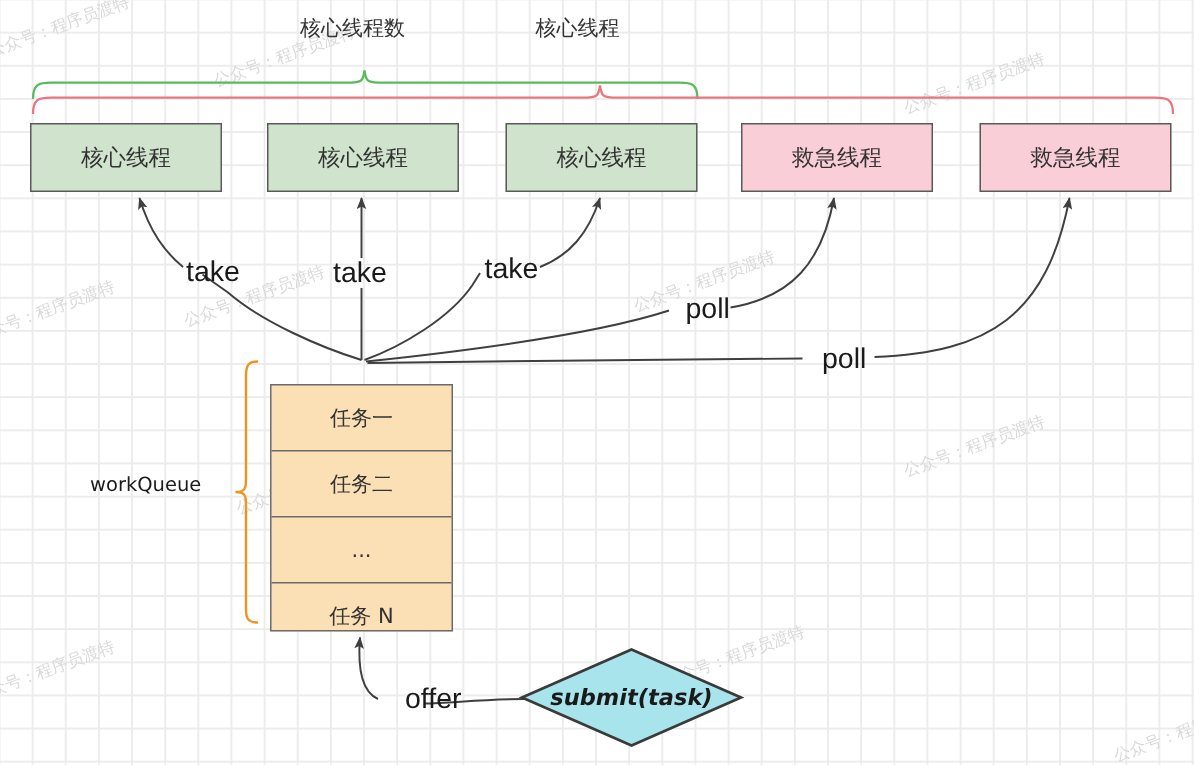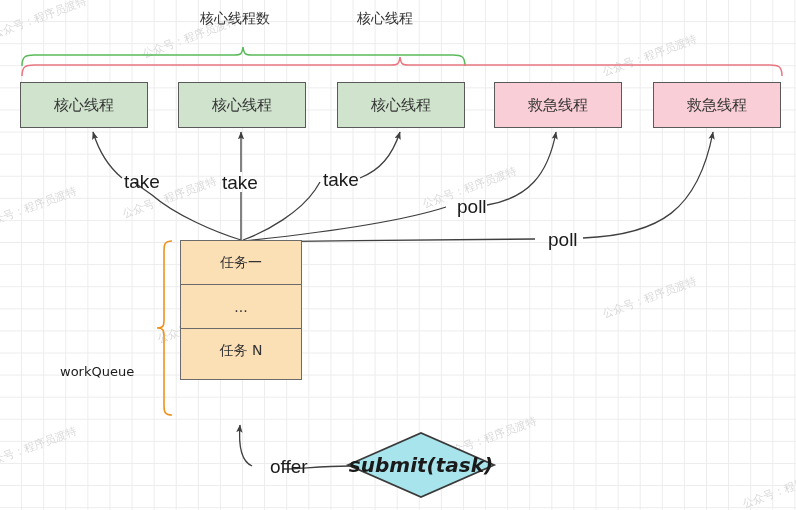--- a/index.html
+++ b/index.html
@@ -37,22 +37,22 @@
     border:1.6px solid #5a5a5a;
     box-sizing:border-box;
     display:flex;align-items:center;justify-content:center;
     font-size:15px;color:#333;
     font-family:"DejaVu Sans",sans-serif;
   }
   .core-box{background:#cfe3cd;}
   .burst-box{background:#f9ced6;}
   .queue{
     position:absolute;
-    left:180px;top:240px;
-    width:122px;height:140px;
+    left:180px;top:256px;
+    width:122px;height:165px;
     border:1.5px solid #6b6b6b;
     box-sizing:border-box;
     background:#fbdfb5;
   }
   .queue-cell{
     height:44px;
     box-sizing:border-box;
     display:flex;align-items:center;justify-content:center;
     font-size:14px;color:#333;
     font-family:"DejaVu Sans",sans-serif;
@@ -60,21 +60,21 @@
   }
   .queue-cell:last-child{border-bottom:none;}
   .diamond{
     position:absolute;
     left:348px;top:433px;
     width:146px;height:64px;
   }
   .diamond-label{
     position:absolute;left:0;top:0;width:146px;height:64px;
     display:flex;align-items:center;justify-content:center;
-    font-size:20px;font-style:italic;font-weight:bold;color:#1a1a1a;
+    font-size:15px;font-style:italic;font-weight:bold;color:#1a1a1a;
     font-family:"DejaVu Sans",sans-serif;
   }
   .edge-label{
     position:absolute;
     font-size:19px;color:#1a1a1a;
     font-family:Liberation Sans, sans-serif;
     background:transparent;
     white-space:nowrap;
   }
   .brace-label{
@@ -82,21 +82,20 @@
     font-size:14px;color:#333;
     font-family:"DejaVu Sans",sans-serif;
     white-space:nowrap;
   }
   .wq-label{
     position:absolute;
     left:60px;top:316px;
     font-size:13px;color:#1a1a1a;
     font-family:"DejaVu Sans",sans-serif;
     white-space:nowrap;
-    margin-top:48px;
   }
 </style>
 </head>
 <body>
 
 <div id="canvas">
 
   <div class="wm" style="left:-10px;top:10px;">公众号：程序员渡特</div>
   <div class="wm" style="left:140px;top:30px;">公众号：程序员渡特</div>
   <div class="wm" style="left:600px;top:48px;">公众号：程序员渡特</div>
@@ -192,20 +191,23 @@
   <div class="edge-label" style="left:457px;top:196px;">poll</div>
   <div class="edge-label" style="left:548px;top:229px;">poll</div>
   <div class="edge-label" style="left:270px;top:456px;">offer</div>
 
   <div class="wq-label">workQueue</div>
   <div class="queue">
     <div class="queue-cell">
         <span>任务一</span>
       </div>
     <div class="queue-cell">
+        <span>任务二</span>
+      </div>
+    <div class="queue-cell">
         <span>...</span>
       </div>
     <div class="queue-cell">
         <span>任务 N</span>
       </div>
   </div>
 
   <div class="diamond">
     <div class="diamond-label">submit(task)</div>
   </div>

